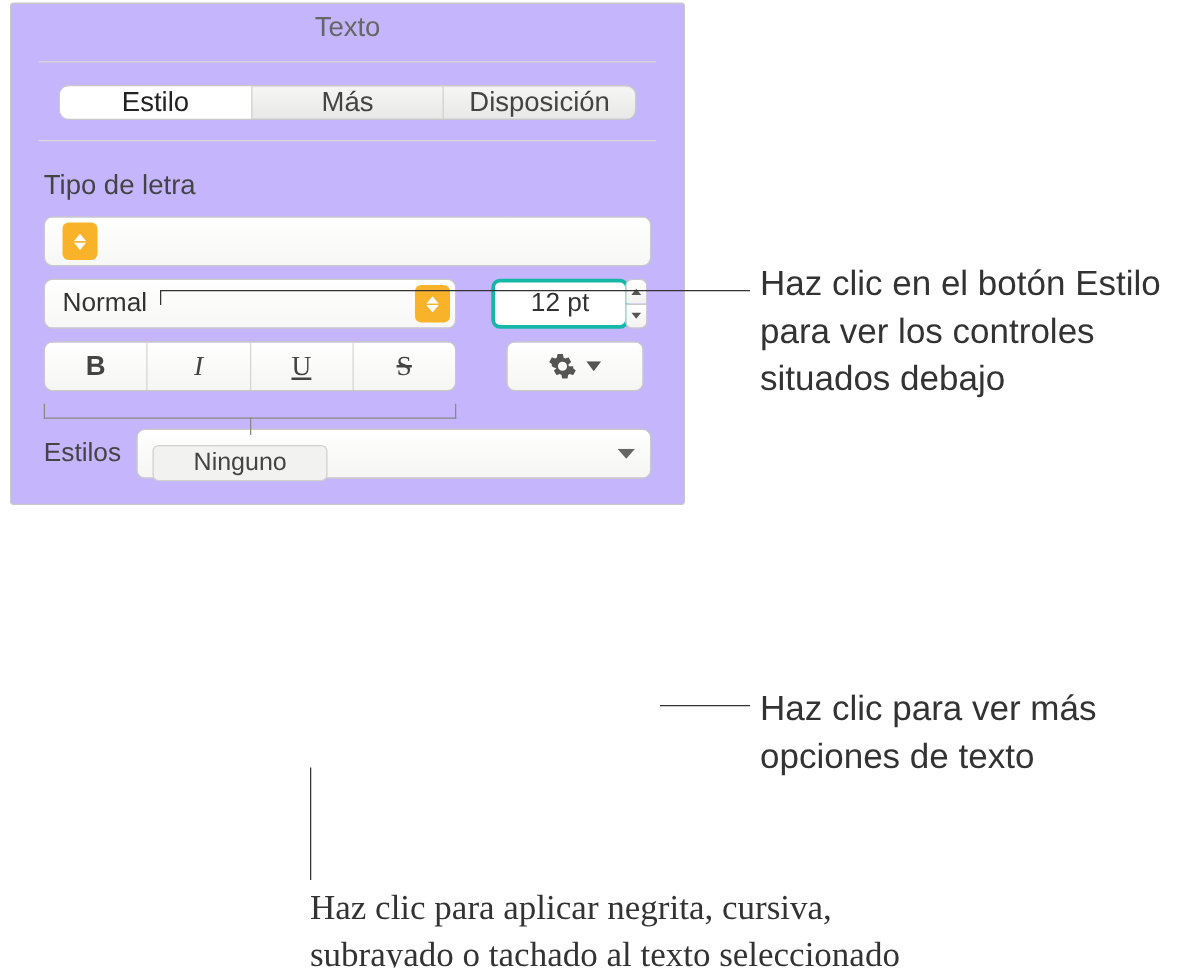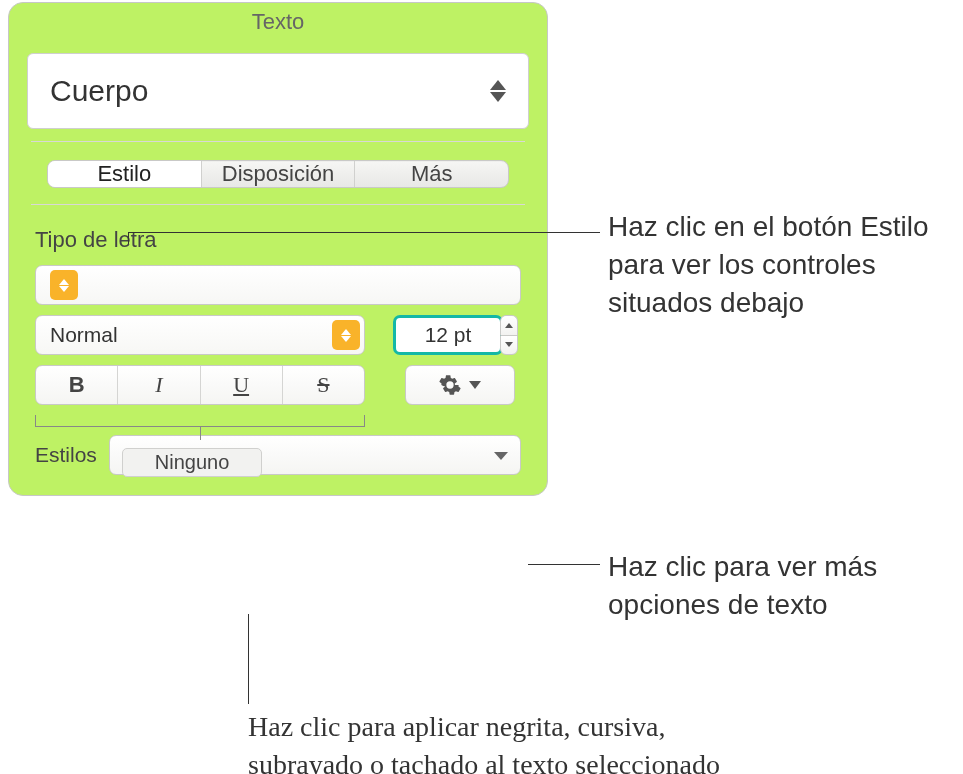--- a/index.html
+++ b/index.html
@@ -13,22 +13,22 @@
       width: 963px;
       height: 774px;
       position: relative;
     }
     .panel {
       position: absolute;
       left: 8px;
       top: 2px;
       width: 540px;
       border: 1px solid #c7c7c7;
-      border-radius: 15px;
-      background: #bef264;
+      border-radius: 3px;
+      background: #c4b5fd;
     }
     .panel-title {
       text-align: center;
       font-size: 22px;
       color: #666;
       padding: 6px 0 10px;
     }
     .style-dropdown {
       margin: 8px 18px 12px;
       border: 1px solid #cfcfcf;
@@ -275,38 +275,27 @@
       background: #333;
       width: 1px;
     }
   </style>
 </head>
 <body>
 
 <div class="panel">
   <div class="panel-title">Texto</div>
 
-  <div class="style-dropdown">
-    <span class="style-dropdown-label">Cuerpo</span>
-    <span class="chev">
-      <svg viewBox="0 0 16 10">
-          <polygon points="8,0 16,10 0,10"></polygon>
-        </svg>
-      <svg viewBox="0 0 16 10">
-          <polygon points="0,0 16,0 8,10"></polygon>
-        </svg>
-    </span>
-  </div>
 
   <div class="divider"></div>
 
   <div class="seg">
     <div class="seg-item active">Estilo</div>
+    <div class="seg-item">Más</div>
     <div class="seg-item">Disposición</div>
-    <div class="seg-item">Más</div>
   </div>
 
   <div class="divider"></div>
 
   <div class="section-label">Tipo de letra</div>
 
   <div class="font-row">
     <div class="select full">
       <span class="dd-btn">
         <svg viewBox="0 0 10 6">

